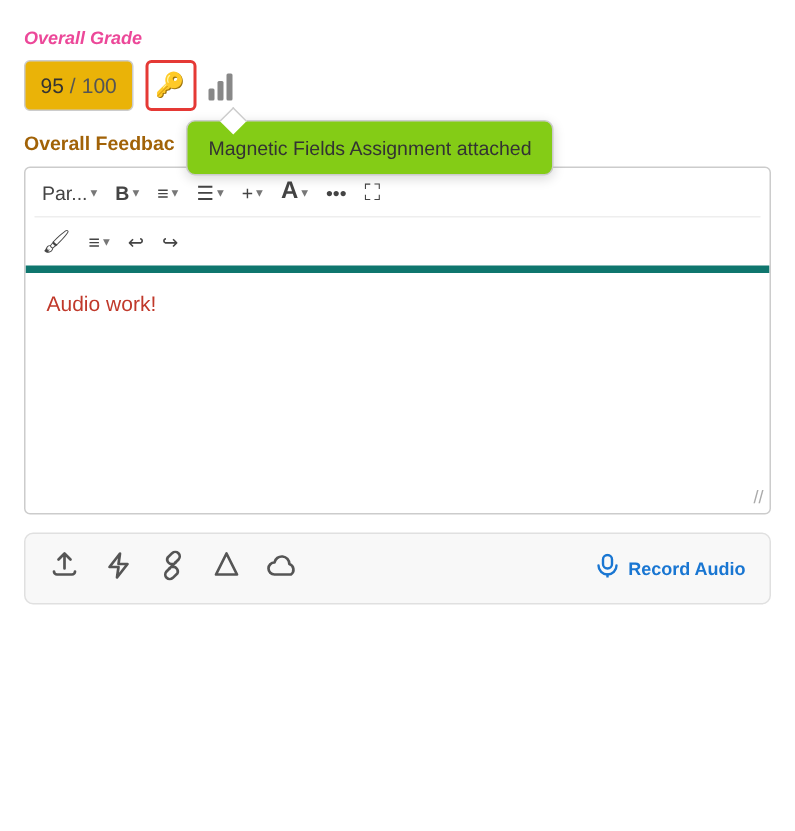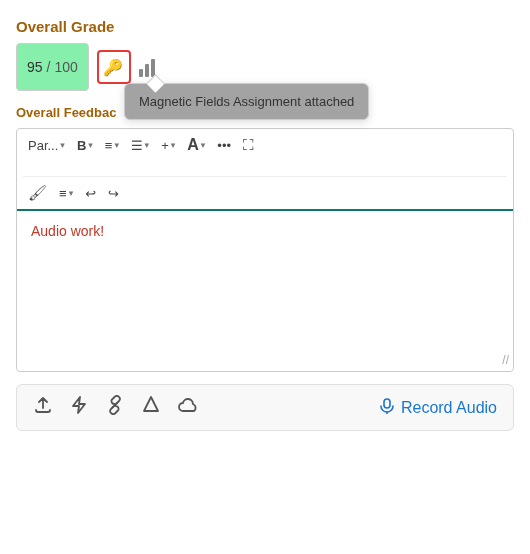--- a/index.html
+++ b/index.html
@@ -8,44 +8,45 @@
       background: #fff;
       width: 530px;
       min-height: 554px;
       padding: 18px 16px 16px 16px;
       color: #333;
       font-size: 14px;
       position: relative;
     }
 
     .overall-grade-label {
-      font-size: 15px;
+      font-size: 12px;
       font-weight: 600;
-      color: #a16207;
+      color: #ec4899;
       margin-bottom: 8px;
+      font-style: italic;
     }
 
     .grade-row {
       display: flex;
       align-items: center;
       gap: 8px;
       margin-bottom: 14px;
       position: relative;
     }
 
     .grade-input-wrap {
       display: flex;
       align-items: center;
       border: 1px solid #ccc;
       border-radius: 4px;
       padding: 4px 10px;
       font-size: 14px;
       color: #333;
-      background: #86efac;
-      height: 48px;
+      background: #eab308;
+      height: 34px;
     }
 
     .grade-value {
       font-size: 14px;
       color: #333;
     }
 
     .grade-separator {
       margin: 0 4px;
       color: #555;
@@ -85,21 +86,21 @@
       width: 4px;
       background: #888;
       border-radius: 1px;
     }
 
     
     .tooltip {
       position: absolute;
       left: 108px;
       top: 40px;
-      background: #a3a3a3;
+      background: #84cc16;
       border: 1px solid #ccc;
       border-radius: 6px;
       padding: 10px 14px;
       font-size: 13px;
       color: #333;
       box-shadow: 0 2px 8px rgba(0,0,0,0.15);
       white-space: nowrap;
       z-index: 10;
     }
 
@@ -124,25 +125,25 @@
     }
 
     .editor-container {
       border: 1px solid #ccc;
       border-radius: 4px;
       overflow: hidden;
       margin-bottom: 12px;
     }
 
     .editor-toolbar {
-      border-bottom: 2px solid #0f766e;
+      border-bottom: 5px solid #0f766e;
       padding: 4px 6px;
       display: flex;
       align-items: center;
-      gap: 17px;
+      gap: 2px;
       flex-wrap: wrap;
     }
 
     .toolbar-row {
       display: flex;
       align-items: center;
       gap: 2px;
       width: 100%;
     }
 
@@ -206,22 +207,22 @@
       color: #555;
       font-size: 18px;
       cursor: pointer;
     }
 
     .record-audio-btn {
       display: flex;
       align-items: center;
       gap: 6px;
       color: #1976d2;
-      font-size: 16px;
-      font-weight: 400;
+      font-size: 12px;
+      font-weight: 700;
       background: none;
       border: none;
       cursor: pointer;
     }
 
     .record-audio-btn .mic-icon {
       font-size: 16px;
     }
 
     .bold-icon { font-weight: bold; }

